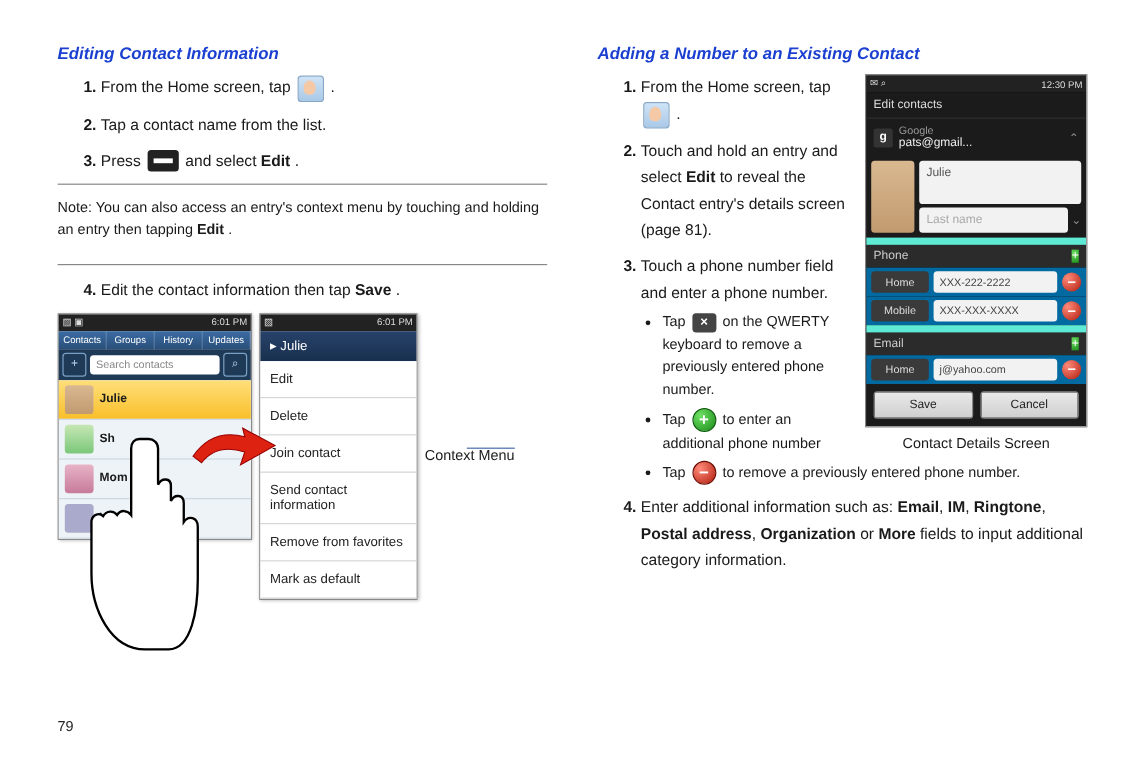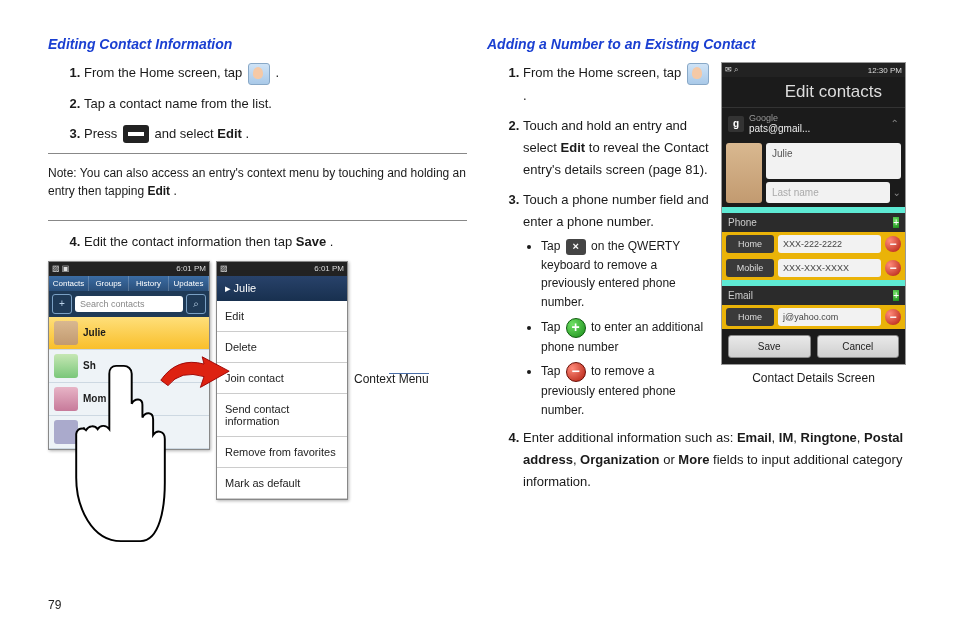--- a/index.html
+++ b/index.html
@@ -8,21 +8,21 @@
     font-family: Arial, Helvetica, sans-serif;
     font-size: 13px;
     color: #1a1a1a;
     width: 954px;
     height: 636px;
     box-sizing: border-box;
     background: #fff;
   }
   .columns {
     display: flex;
-    gap: 20px;
+    gap: 42px;
   }
   .col {
     flex: 1;
     min-width: 0;
   }
   h3.section-title {
     color: #1a3fd1;
     font-style: italic;
     font-weight: bold;
     font-size: 14px;
@@ -182,39 +182,39 @@
     margin-left:10px;
   }
   .edit-phone {
     border:1px solid #999; background:#000; color:#ddd;
     font-size:10px;
   }
   .ed-status {
     display:flex; justify-content:space-between; background:#222;
     font-size:8px; padding:1px 3px; height:12px; align-items:center;
   }
-  .ed-title { background:#1b1b1b; padding:5px 23px; font-size:17px; border-bottom:1px solid #333;text-align:right;}
+  .ed-title { background:#1b1b1b; padding:5px 6px; font-size:10px; border-bottom:1px solid #333;}
   .ed-sect {
     background:#2b2b2b; padding:4px 6px; font-size:10px; color:#ccc;
     border-top:6px solid #5eead4;
     display:flex; justify-content:space-between; align-items:center;
   }
   .ed-google { display:flex; align-items:center; gap:5px; padding:5px 6px; background:#1b1b1b;}
   .ed-g-badge { width:16px;height:16px;background:#333;border-radius:2px;display:flex;align-items:center;justify-content:center;font-size:10px;font-weight:bold;color:#fff;}
   .ed-chev { color:#888; font-size:10px;}
   .ed-name {
     display:flex; gap:4px; padding:4px; background:#1b1b1b;
   }
   .ed-name .av { width:36px;height:60px;background:linear-gradient(#d9b890,#c29a70);border-radius:3px;}
   .ed-name .flds { flex:1; display:flex; flex-direction:column; gap:3px;}
   .ed-input {
     background:#f2f2f2; color:#555; border-radius:3px; padding:5px 6px; font-size:10px; flex:1;
   }
   .ed-row {
-    display:flex; gap:4px; align-items:center; padding:3px 4px; background:#eab308;
+    display:flex; gap:4px; align-items:center; padding:3px 4px; background:#0369a1;
   }
   .ed-row .lab {
     width:40px; background:#3a3a3a; border-radius:3px; padding:4px 4px;
     font-size:9px; color:#ddd; text-align:center;
   }
   .ed-row .val {
     flex:1; background:#f2f2f2; color:#444; border-radius:3px; padding:4px 5px;
     font-size:9px;
   }
   .ed-row .pm {

